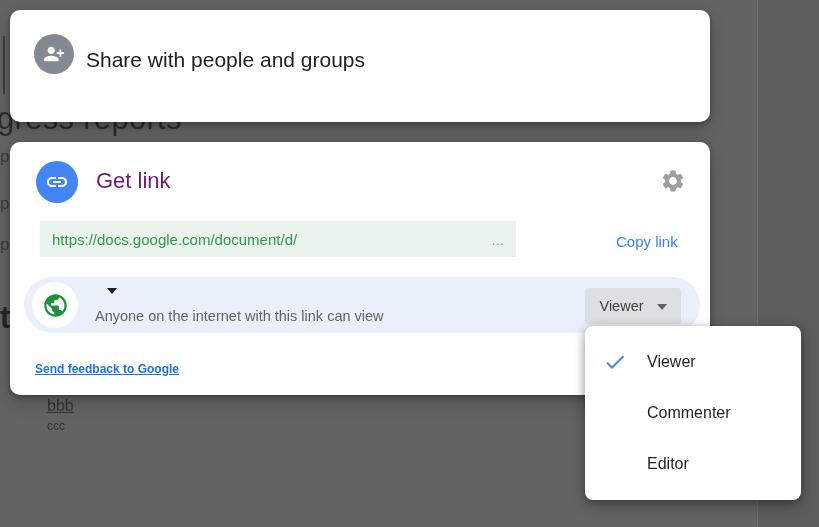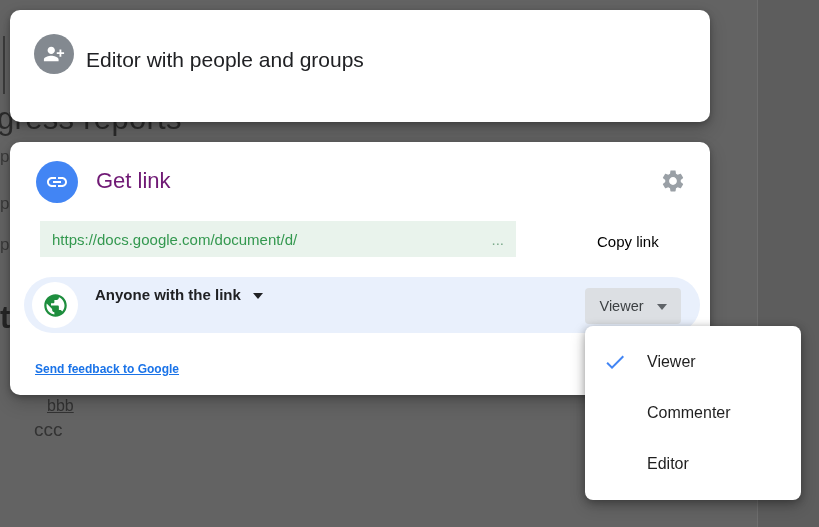--- a/index.html
+++ b/index.html
@@ -13,21 +13,21 @@
   .right-band { position:absolute; left:758px; top:0; width:61px; height:527px; background:#5d5d5d; }
   .page-divider { position:absolute; left:757px; top:0; width:1px; height:527px; background:#6e6e6e; }
 
   
   .bg-frag { position:absolute; color:#2e2e2e; white-space:nowrap; }
   .bg-heading { left:-3px; top:101px; font-size:31px; font-weight:400; letter-spacing:0.3px; color:#2b2b2b; }
   .bg-p { left:0; width:9px; overflow:hidden; font-size:17px; color:#3a3a3a; }
   .bg-t { left:0px; top:300px; font-size:31px; font-weight:700; color:#262626; width:11px; overflow:hidden; }
   .bg-cursor { position:absolute; left:3px; top:36px; width:2px; height:58px; background:#3c3c3c; }
   .bg-bbb { left:47px; top:397px; font-size:16px; color:#333333;text-decoration:underline; }
-  .bg-ccc { left:34px; top:419px; font-size:19px; color:#333333; }
+  .bg-ccc { left:47px; top:419px; font-size:12px; color:#333333; }
 
   .card {
     position:absolute; background:#ffffff; border-radius:10px;
     box-shadow:0 2px 6px rgba(0,0,0,0.28), 0 8px 18px rgba(0,0,0,0.18);
   }
   
   #share-card { left:10px; top:10px; width:700px; height:112px; }
   .share-icon-circle {
     position:absolute; left:24px; top:24px; width:40px; height:40px;
     border-radius:50%; background:#838990; display:flex; align-items:center; justify-content:center;
@@ -44,22 +44,22 @@
   .gear-btn { position:absolute; right:22px; top:24px; width:30px; height:30px; display:flex; align-items:center; justify-content:center; cursor:pointer; }
 
   .url-field {
     position:absolute; left:30px; top:79px; width:476px; height:36px;
     background:#e9f3ec; border-radius:0; display:flex; align-items:center;
     padding:0 12px; overflow:hidden;
   }
   .url-text { font-size:15px; color:#33984f; white-space:nowrap; flex:1; }
   .url-ellipsis { font-size:15px; color:#7aa98a; margin-left:6px; }
   .copy-link-btn {
-    position:absolute; left:585px; top:87px; font-size:15px; font-weight:500;
-    color:#000000; cursor:pointer; padding:4px 2px;
+    position:absolute; left:604px; top:87px; font-size:15px; font-weight:500;
+    color:#3b82f6; cursor:pointer; padding:4px 2px;
   }
 
   .access-row {
     position:absolute; left:14px; top:135px; width:676px; height:56px;
     background:#e9f0fc; border-radius:28px;
   }
   .globe-chip {
     position:absolute; left:8px; top:5px; width:46px; height:46px; border-radius:50%;
     background:#ffffff; display:flex; align-items:center; justify-content:center;
   }
@@ -108,21 +108,21 @@
   <div class="bg-frag bg-t">t</div>
   <div class="bg-frag bg-bbb">bbb</div>
   <div class="bg-frag bg-ccc">ccc</div>
 
   <div class="card" id="share-card">
     <div class="share-icon-circle">
       <svg width="22" height="22" viewBox="0 0 24 24" fill="#ffffff">
         <path d="M13 8c0-2.21-1.79-4-4-4S5 5.79 5 8s1.79 4 4 4 4-1.79 4-4zm-4 6c-2.67 0-8 1.34-8 4v2h16v-2c0-2.66-5.33-4-8-4zm11-4V7h-2v3h-3v2h3v3h2v-3h3v-2h-3z"></path>
       </svg>
     </div>
-    <div id="share-title">Editor with people and groups</div>
+    <div id="share-title">Share with people and groups</div>
   </div>
 
   <div class="card" id="getlink-card">
     <div class="link-icon-circle">
       <svg width="24" height="24" viewBox="0 0 24 24" fill="#ffffff">
         <path d="M3.9 12c0-1.71 1.39-3.1 3.1-3.1h4V7H7c-2.76 0-5 2.24-5 5s2.24 5 5 5h4v-1.9H7c-1.71 0-3.1-1.39-3.1-3.1zM8 13h8v-2H8v2zm9-6h-4v1.9h4c1.71 0 3.1 1.39 3.1 3.1s-1.39 3.1-3.1 3.1h-4V17h4c2.76 0 5-2.24 5-5s-2.24-5-5-5z"></path>
       </svg>
     </div>
     <div id="getlink-title">Get link</div>
 
@@ -138,23 +138,23 @@
     </div>
     <div class="copy-link-btn">Copy link</div>
 
     <div class="access-row">
       <div class="globe-chip">
         <svg width="27" height="27" viewBox="0 0 24 24" fill="#1e8e3e">
           <path d="M12 2C6.48 2 2 6.48 2 12s4.48 10 10 10 10-4.48 10-10S17.52 2 12 2zm-1 17.93c-3.95-.49-7-3.85-7-7.93 0-.62.08-1.21.21-1.79L9 15v1c0 1.1.9 2 2 2v1.93zm6.9-2.54c-.26-.81-1-1.39-1.9-1.39h-1v-3c0-.55-.45-1-1-1H8v-2h2c.55 0 1-.45 1-1V7h2c1.1 0 2-.9 2-2v-.41c2.93 1.19 5 4.06 5 7.41 0 2.08-.8 3.97-2.1 5.39z"></path>
         </svg>
       </div>
       <div class="access-title-line">
-        <span class="access-title">Anyone with the link</span>
         <span class="caret"></span>
       </div>
+      <div class="access-subtitle">Anyone on the internet with this link can view</div>
       <div class="role-btn">
         <span class="role-btn-label">Viewer</span>
         <span class="caret"></span>
       </div>
     </div>
 
     <div class="feedback-link">Send feedback to Google</div>
   </div>
 
   <div id="role-menu">

